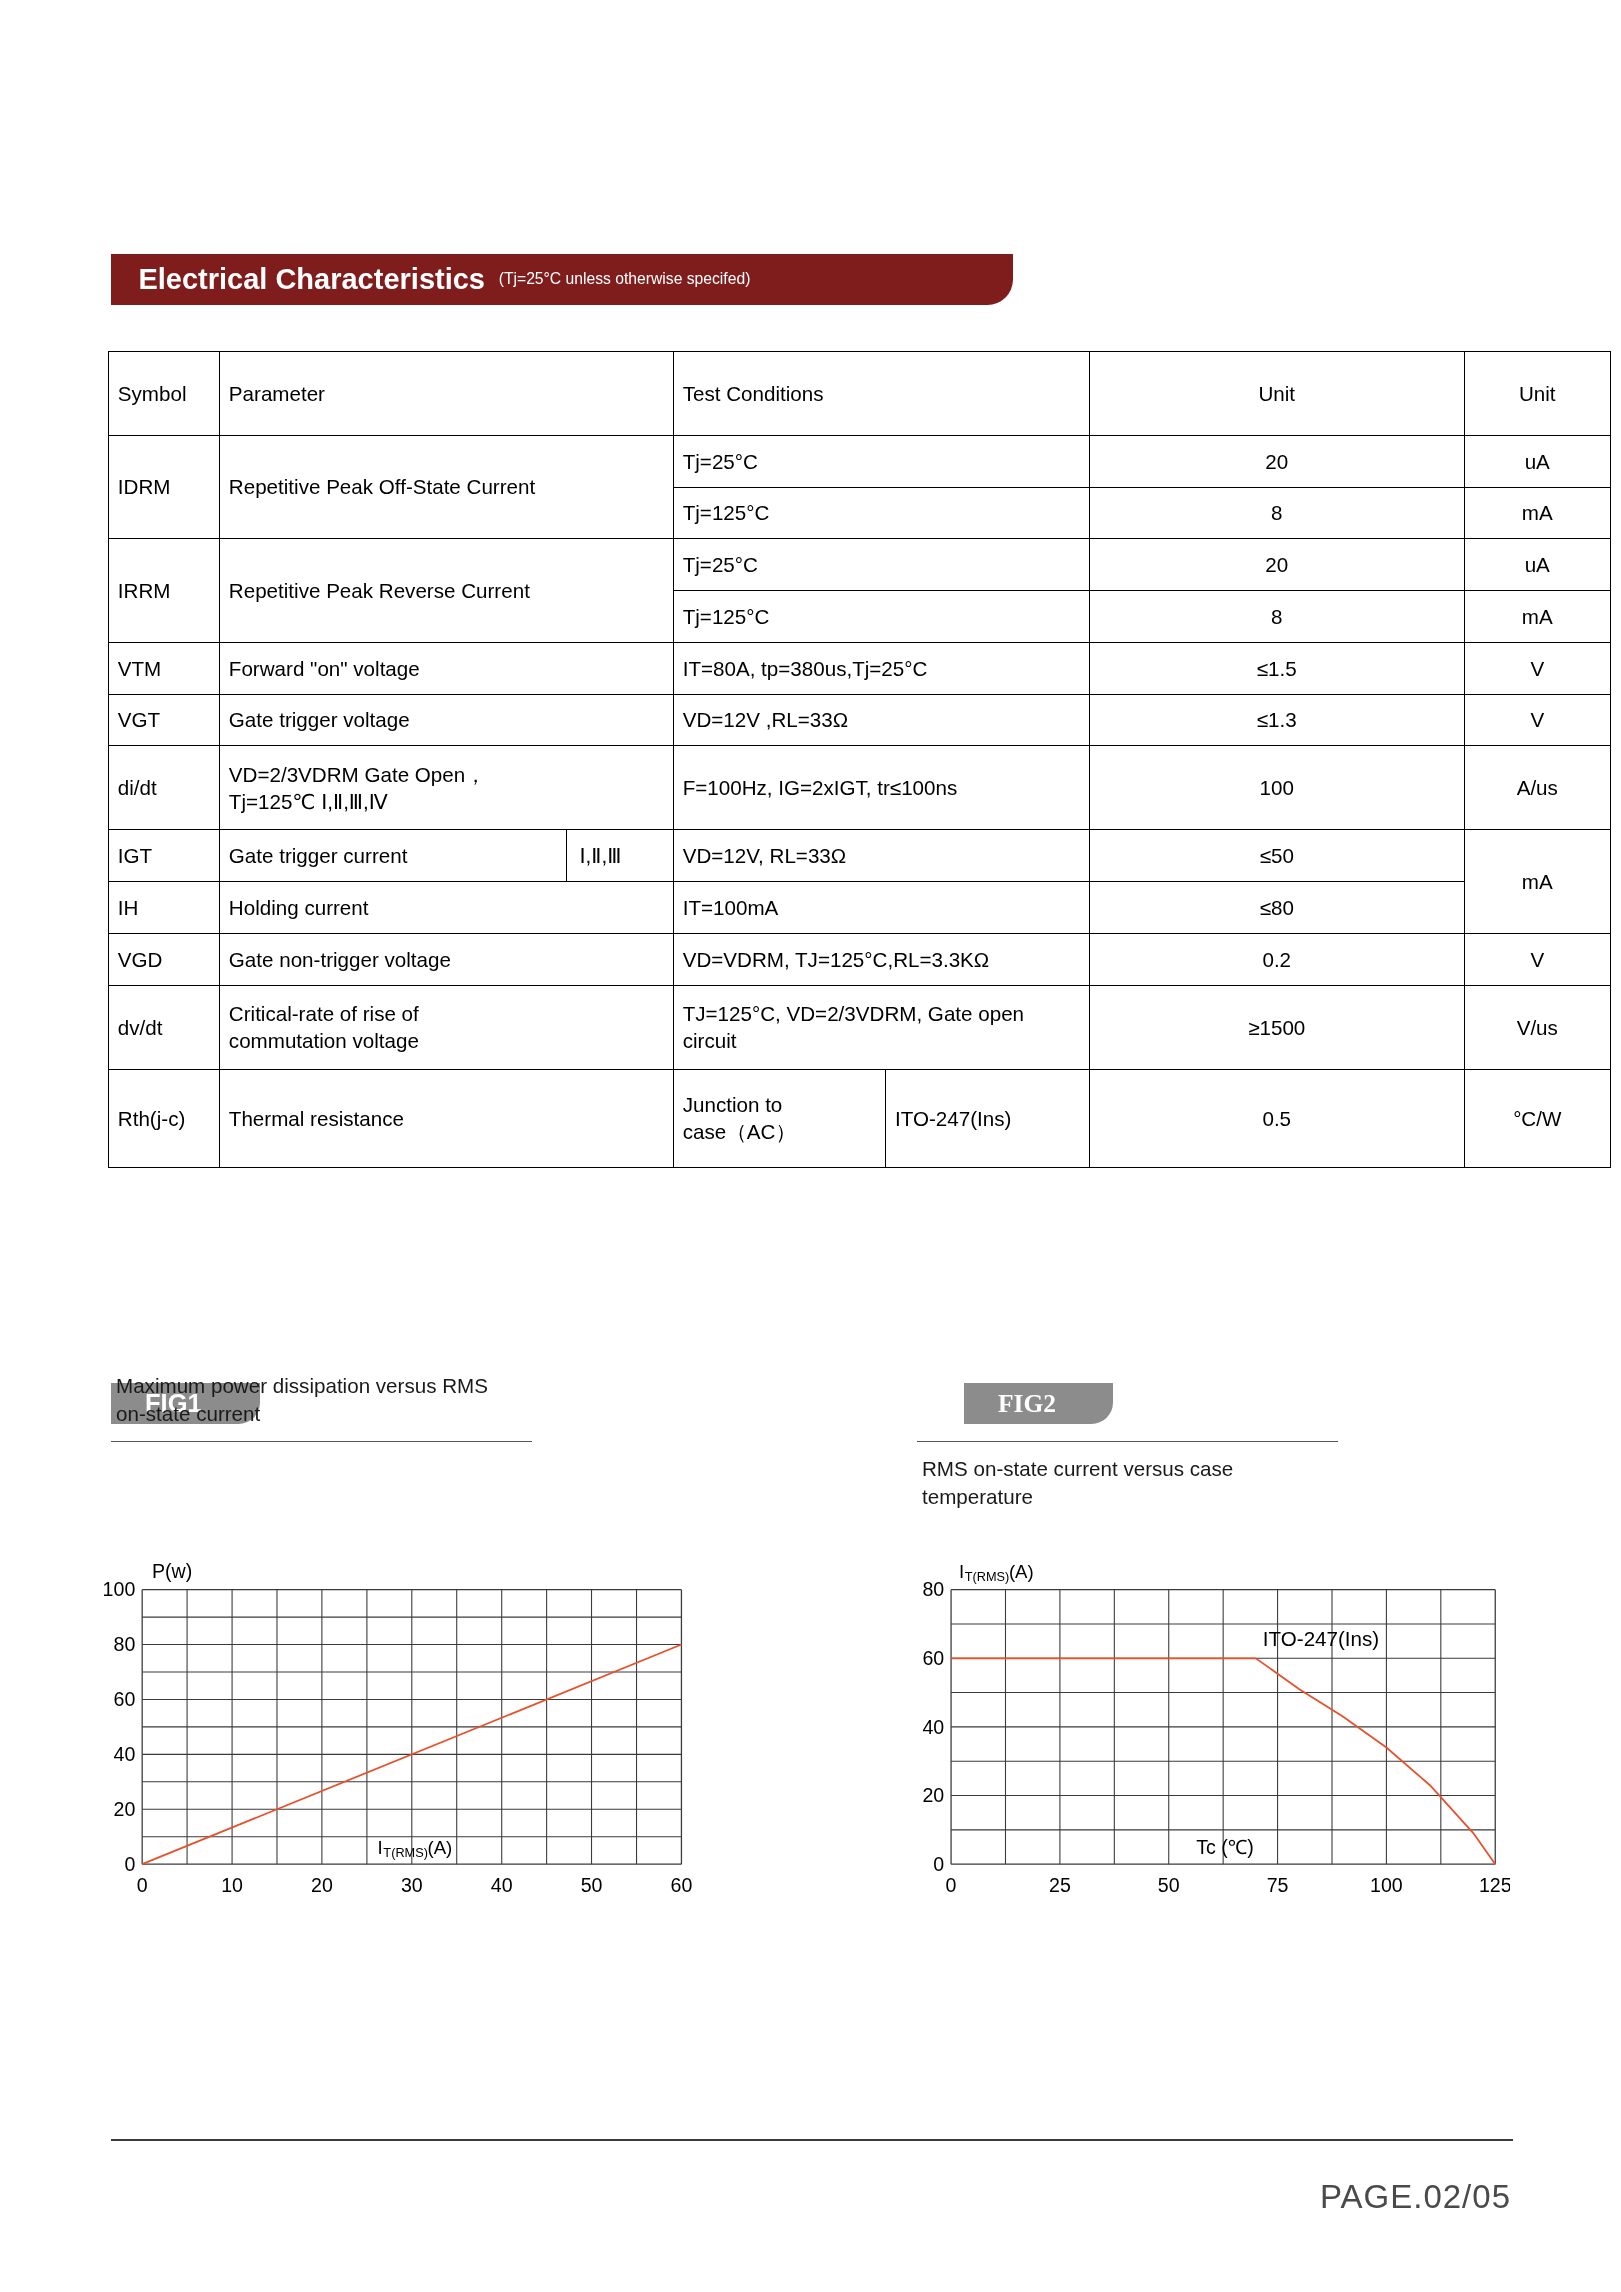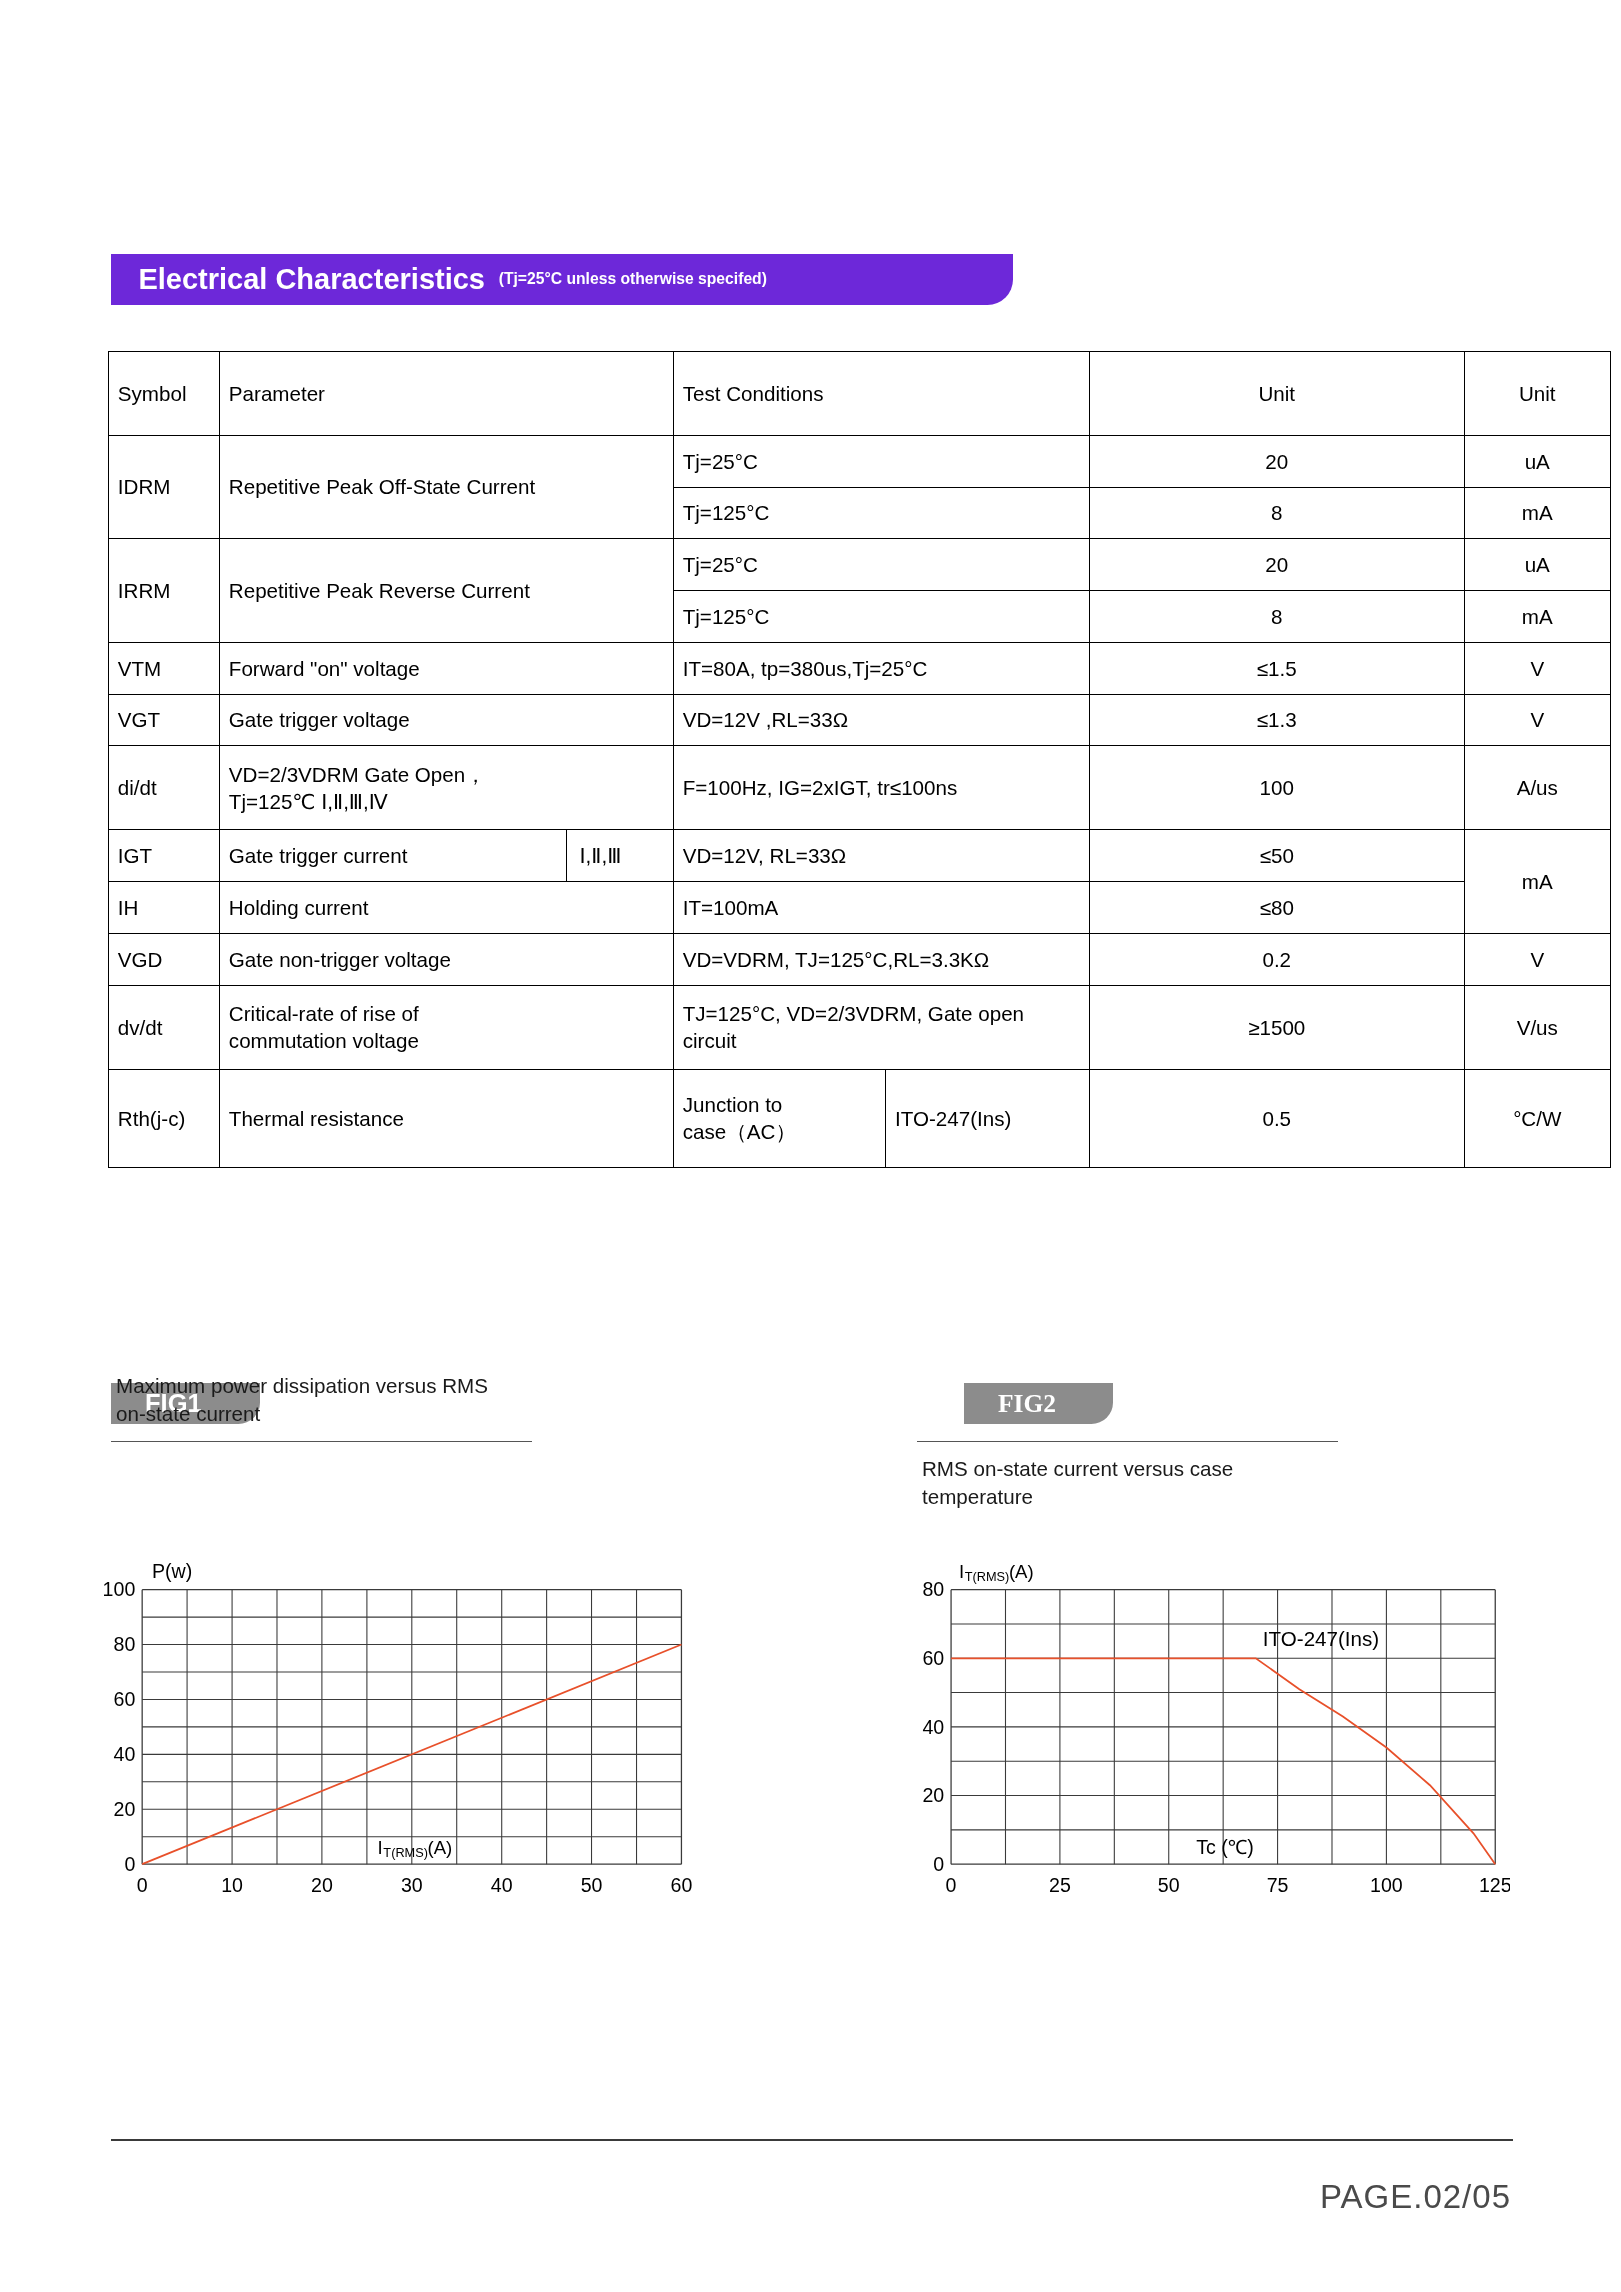--- a/index.html
+++ b/index.html
@@ -23,38 +23,38 @@
     height: 2293px;
   }
 
   
   .banner {
     position: absolute;
     left: 111px;
     top: 254px;
     height: 51px;
     width: 902px;
-    background: #6d28d9;
+    background: #7f1d1d;
     border-radius: 0 0 25.5px 0;
     display: flex;
     align-items: center;
     padding-left: 27.4px;
     box-sizing: border-box;
   }
   .banner-title {
     color: #ffffff;
     font-size: 29px;
     font-weight: bold;
     letter-spacing: 0px;
     white-space: nowrap;
   }
   .banner-sub {
     color: #ffffff;
     font-size: 15.7px;
-    font-weight: bold;
+    font-weight: normal;
     margin-left: 13.7px;
     white-space: nowrap;
     padding-bottom: 2px;
   }
 
   
   .spec-table {
     position: absolute;
     left: 108px;
     top: 351px;

